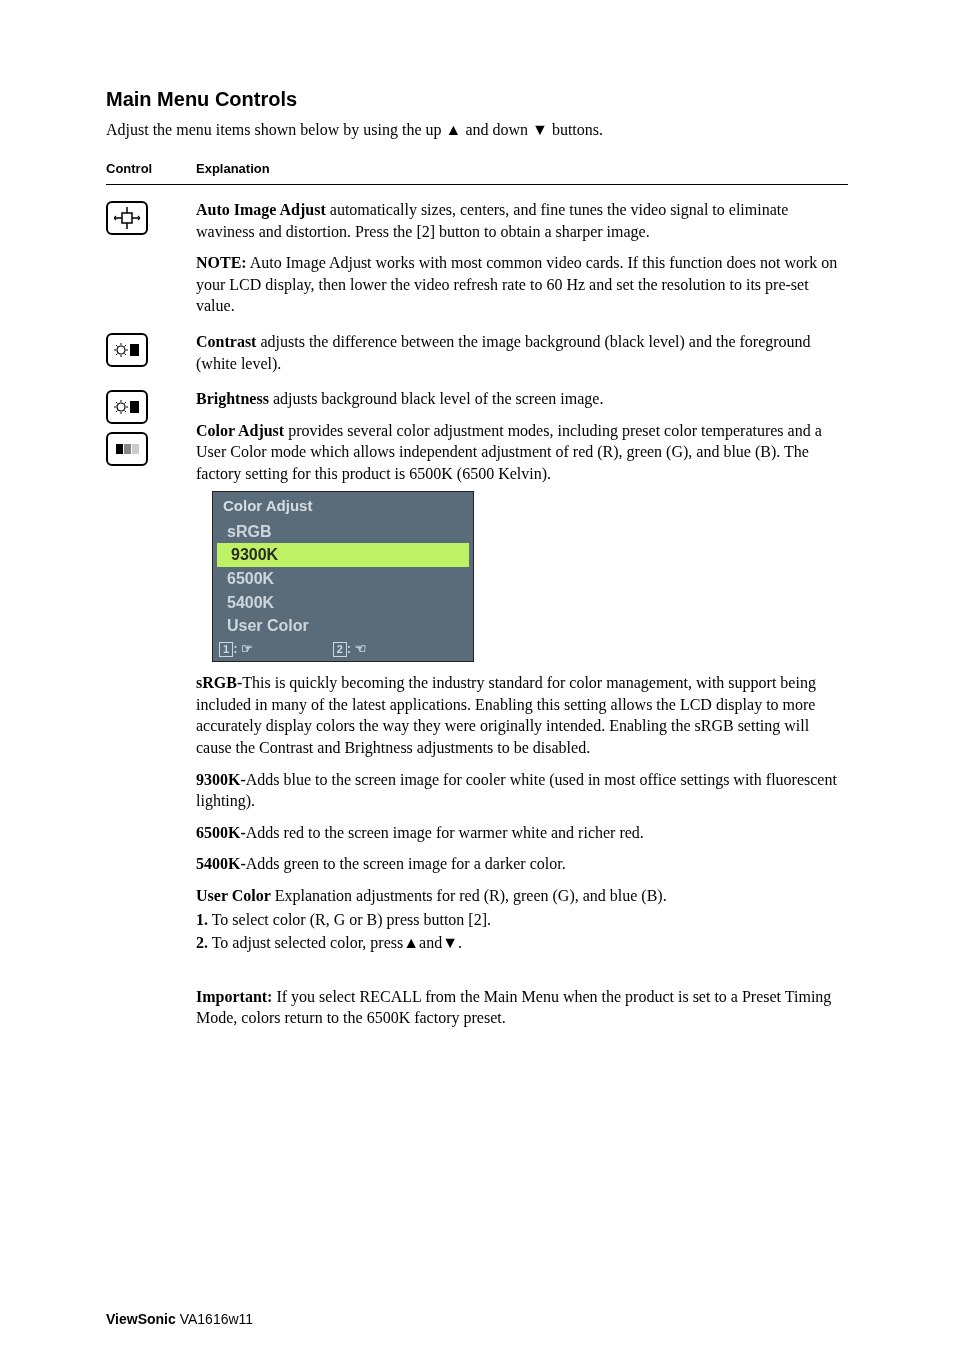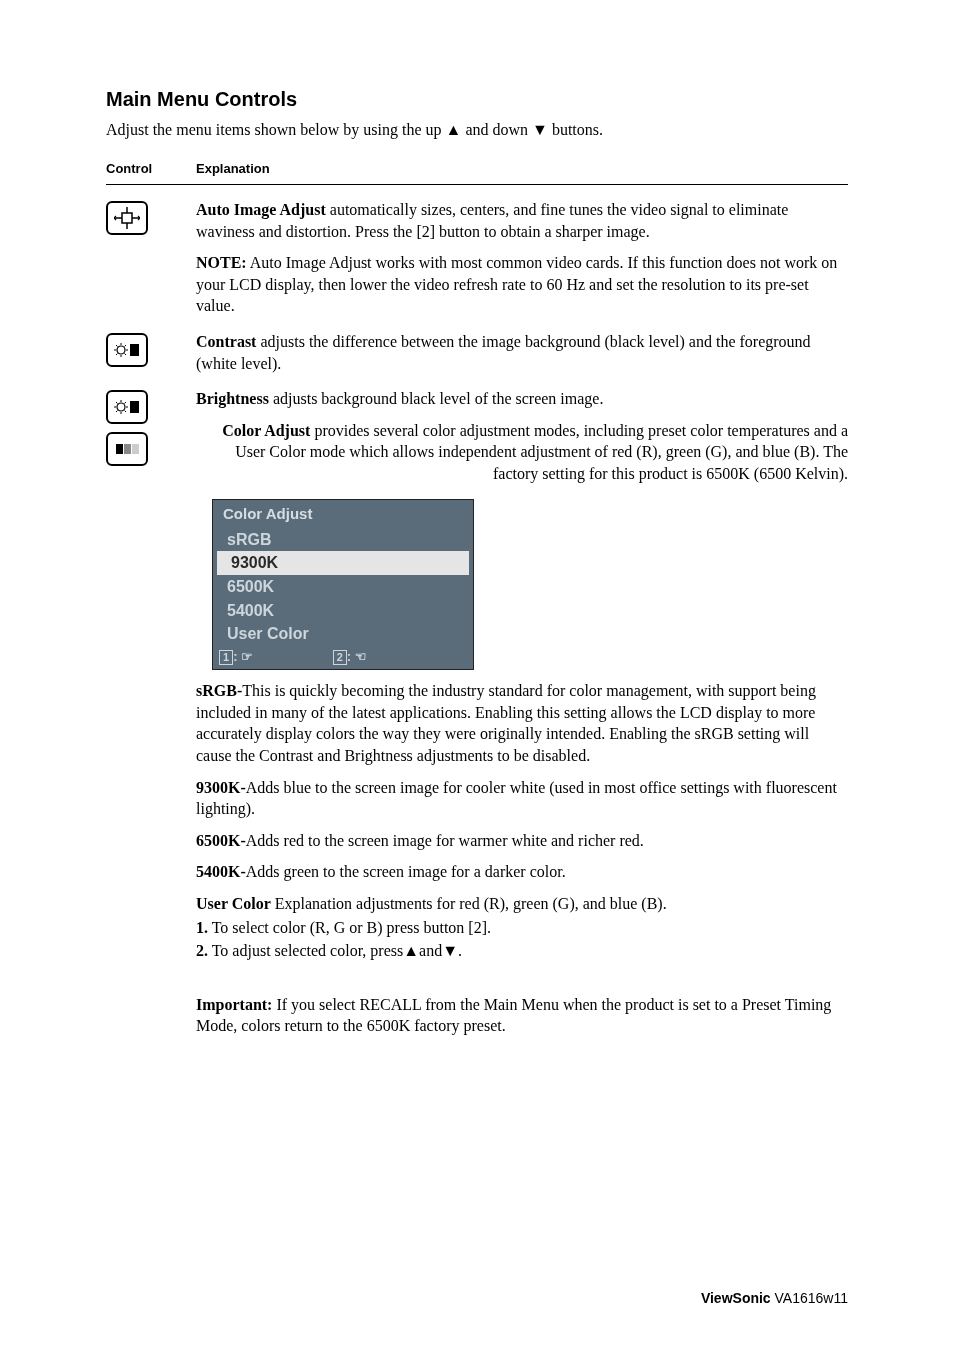--- a/index.html
+++ b/index.html
@@ -83,46 +83,46 @@
     color: #d6dde2;
     font-size: 15px;
     padding: 4px 10px;
   }
   .osd-item {
     color: #cdd6dc;
     font-size: 16px;
     padding: 1px 14px;
   }
   .osd-selected {
-    background: #e5e5e5;
+    background: #bef264;
     color: #2a2a2a;
     margin: 0 4px;
   }
   .osd-footer {
     display: flex;
     justify-content: flex-start;
     gap: 80px;
     padding: 2px 6px 4px 6px;
     color: #cdd6dc;
     font-size: 13px;
   }
   .osd-key {
     display: inline-block;
     border: 1px solid #cdd6dc;
     padding: 0 3px;
     font-size: 11px;
     line-height: 13px;
   }
   .footer {
     position: absolute;
-    bottom: 44px;
+    bottom: 23px;
     left: 106px;
     right: 106px;
     display: flex;
-    justify-content: flex-end;
+    justify-content: flex-start;
     font-family: Arial, Helvetica, sans-serif;
     font-size: 14px;
   }
   .footer-left .brand {
     font-weight: bold;
   }
 </style>
 </head>
 <body>
 
@@ -210,21 +210,21 @@
         <rect x="4" y="5" width="7" height="10" fill="#000"></rect>
         <rect x="12" y="5" width="7" height="10" fill="#888"></rect>
         <rect x="20" y="5" width="7" height="10" fill="#ccc"></rect>
       </svg>
     </div>
   </div>
   <div class="text-col">
     <p>
       <span class="bold">Brightness</span><span> adjusts background black level of the screen image.</span>
     </p>
-    <p style="margin-bottom:14px;text-align:right;">
+    <p style="margin-bottom:6px;">
       <span class="bold">Color Adjust</span><span> provides several color adjustment modes, including preset color temperatures and a User Color mode which allows independent adjustment of red (R), green (G), and blue (B). The factory setting for this product is 6500K (6500 Kelvin).</span>
     </p>
 
     <div class="osd-menu">
       <div class="osd-title">Color Adjust</div>
       <div class="osd-item">sRGB</div>
       <div class="osd-item osd-selected">9300K</div>
       <div class="osd-item">6500K</div>
       <div class="osd-item">5400K</div>
       <div class="osd-item">User Color</div>

